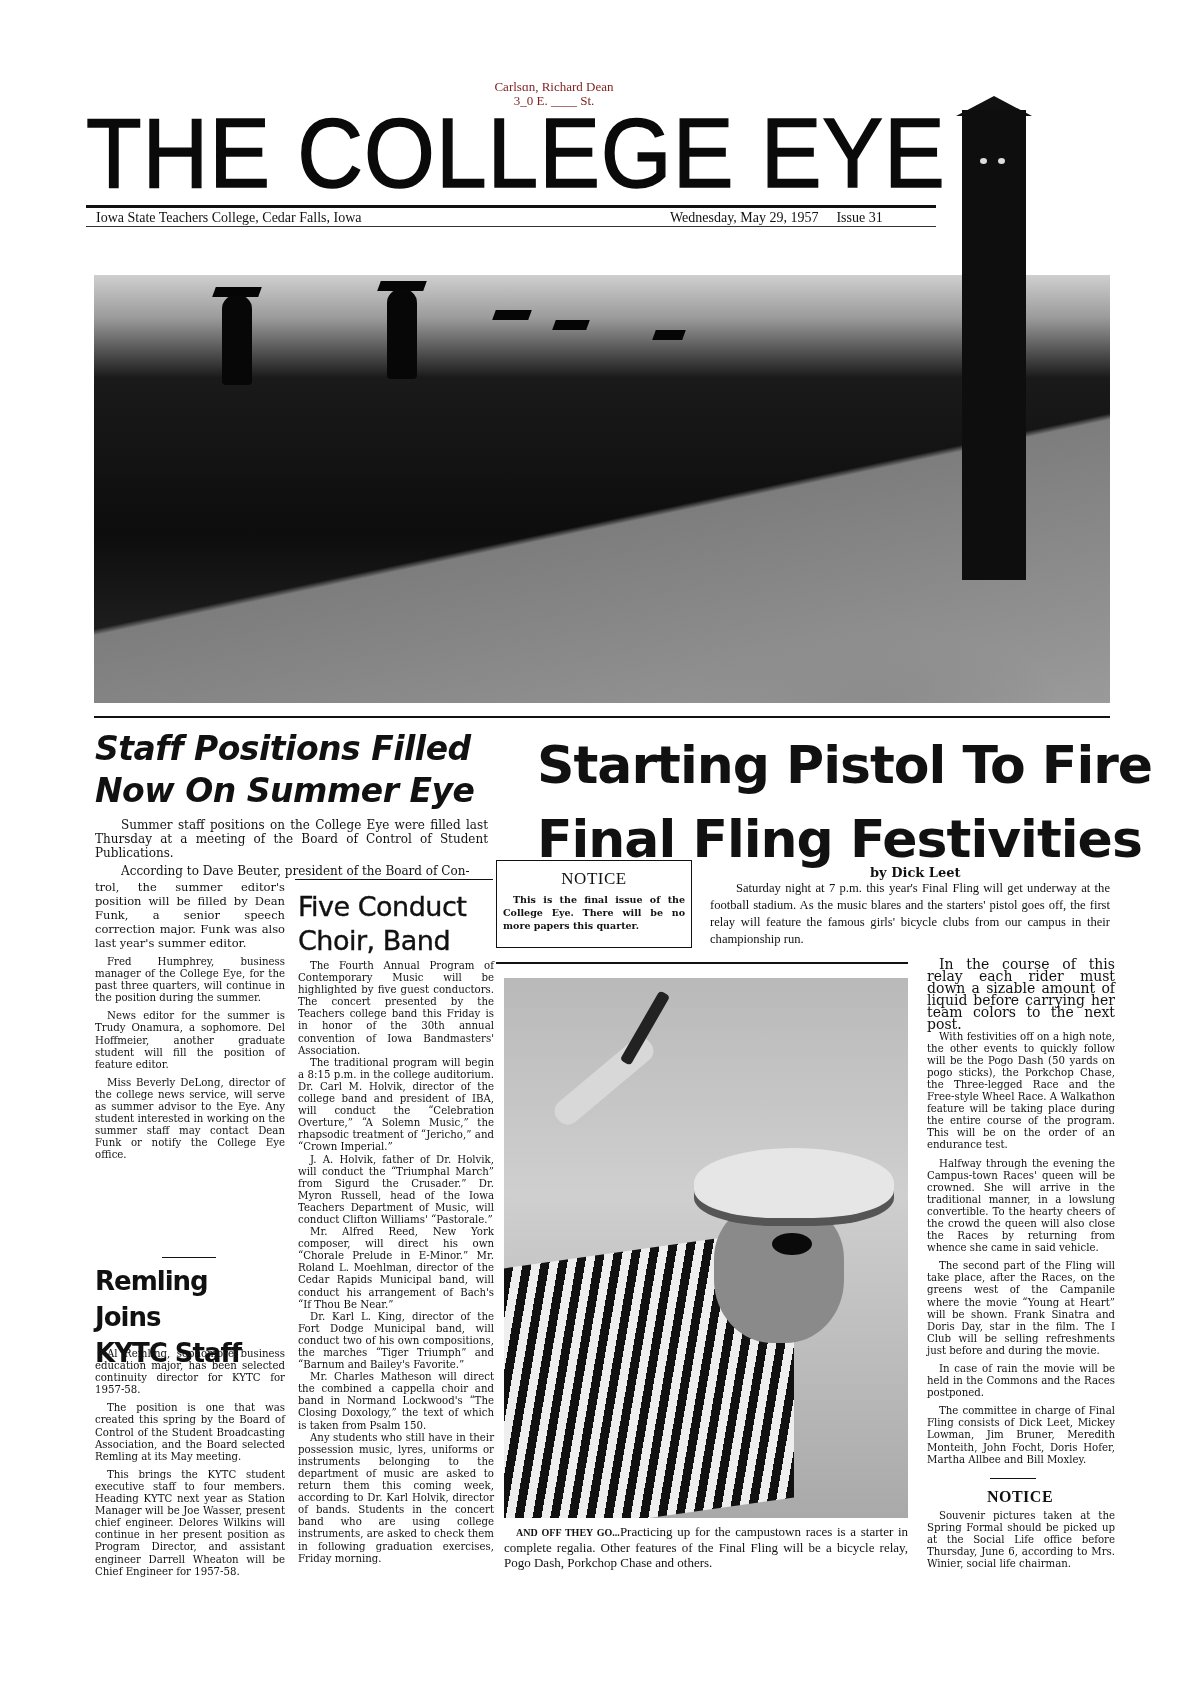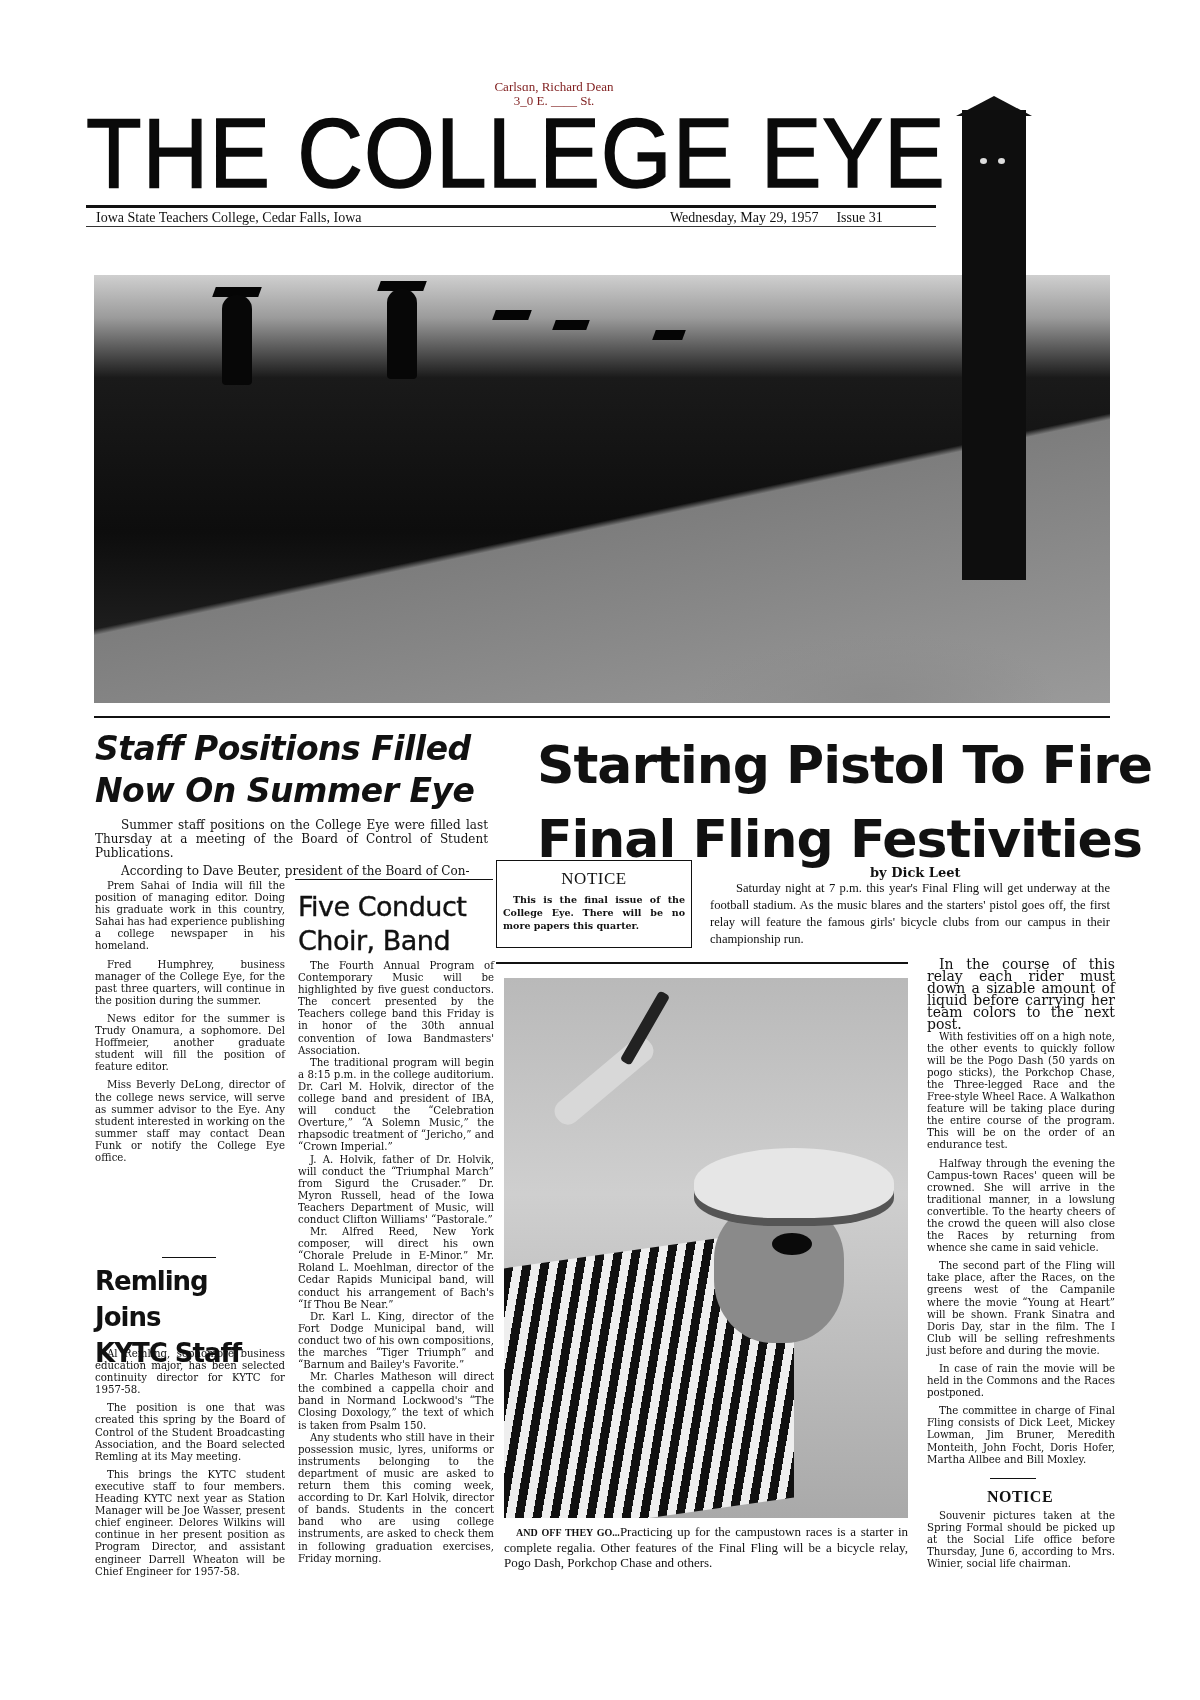--- a/index.html
+++ b/index.html
@@ -105,21 +105,21 @@
   <div>Now On Summer Eye</div>
 </div>
 
 <div class="abs body" style="left:95px;top:818px;width:393px;font-size:12px;line-height:14px;">
   <p style="text-indent:26px;margin-bottom:4px;">Summer staff positions on the College Eye were filled last Thursday at a meeting of the Board of Control of Student Publications.</p>
   <p style="text-indent:26px;margin-bottom:16px;white-space:nowrap;">According to Dave Beuter, president of the Board of Con-</p>
 </div>
 <div class="abs hr" style="left:295px;top:879px;width:198px;height:1px;"></div>
 
 <div class="abs body" style="left:95px;top:880px;width:190px;">
-  <p>Prem Sahai of India will fill the position of managing editor. Doing his graduate work in this country, Sahai has had experience publishing a college newspaper in his homeland.</p>
+  <p style="text-indent:0;font-size:11.5px;line-height:14px;">trol, the summer editor's position will be filled by Dean Funk, a senior speech correction major. Funk was also last year's summer editor.</p>
   <p>Fred Humphrey, business manager of the College Eye, for the past three quarters, will continue in the position during the summer.</p>
   <p>News editor for the summer is Trudy Onamura, a sophomore. Del Hoffmeier, another graduate student will fill the position of feature editor.</p>
   <p>Miss Beverly DeLong, director of the college news service, will serve as summer advisor to the Eye. Any student interested in working on the summer staff may contact Dean Funk or notify the College Eye office.</p>
 </div>
 <div class="abs hr" style="left:162px;top:1257px;width:54px;height:1px;"></div>
 
 <div class="abs hl-remling">
   <div>Remling Joins</div>
   <div>KYTC Staff</div>
 </div>

